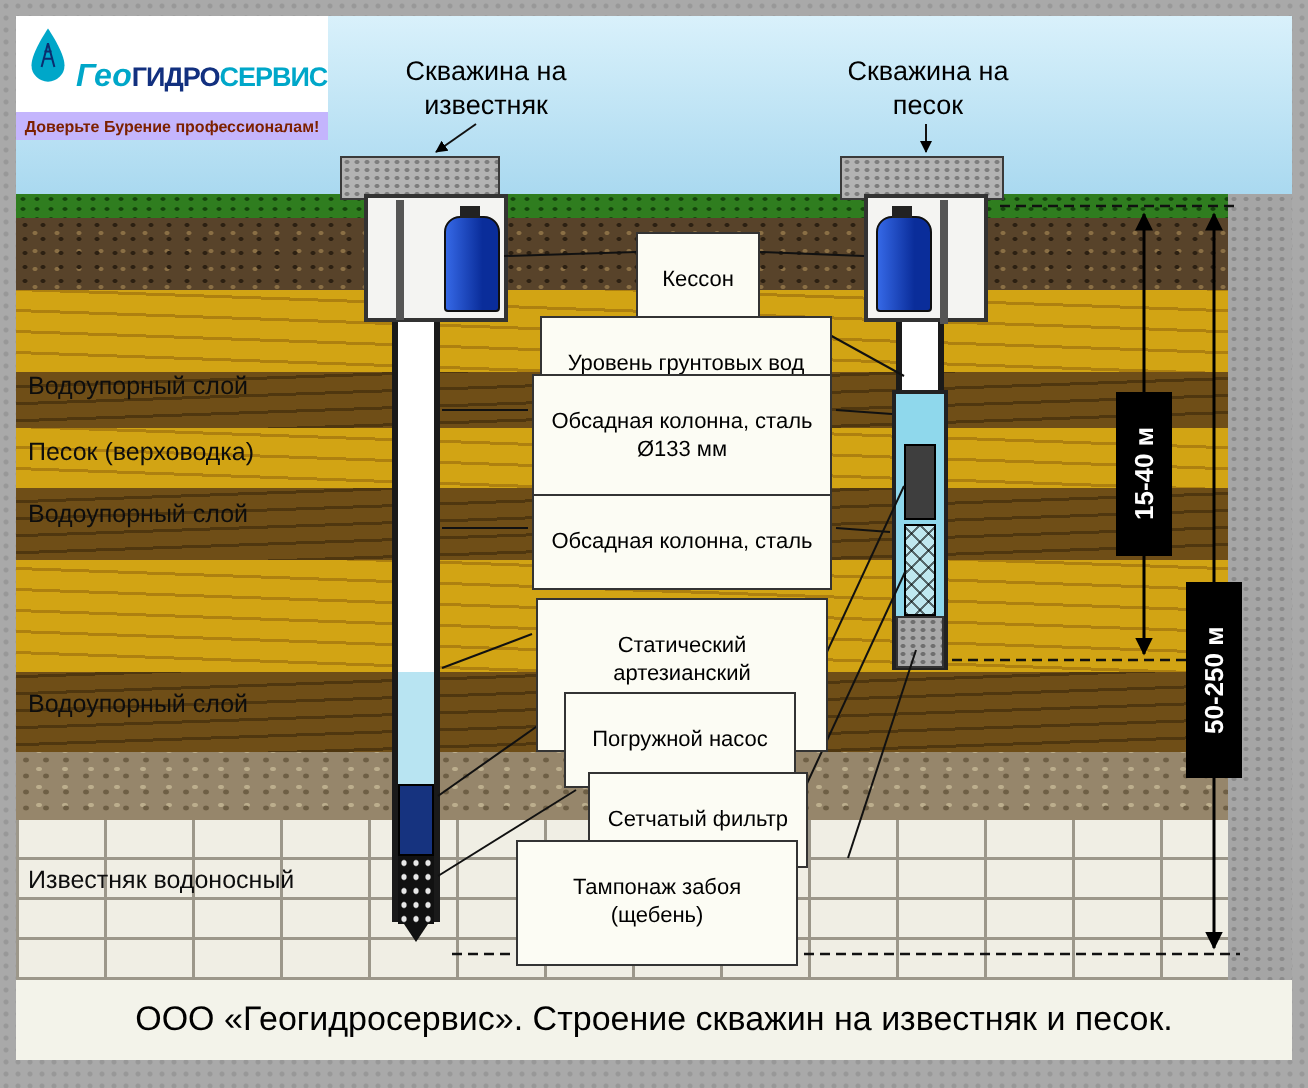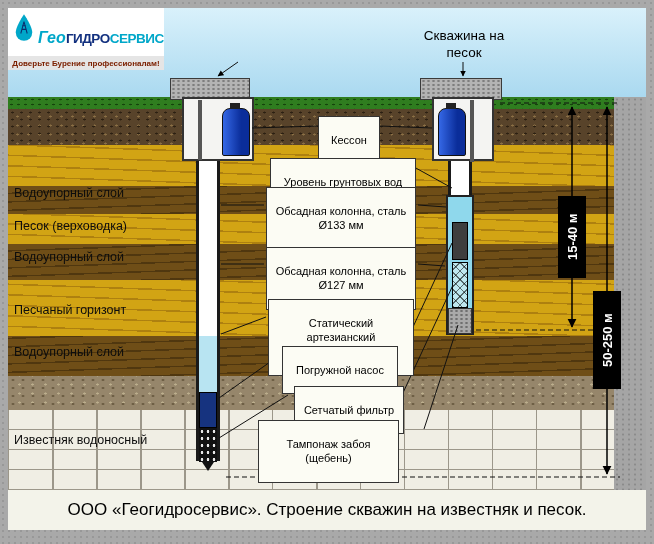--- a/index.html
+++ b/index.html
@@ -12,21 +12,21 @@
   }
   .abs{position:absolute;}
   
   .sky{left:8px;top:8px;width:638px;height:96px;background:linear-gradient(#d9f1fb,#a6d7ef);}
   
   .logo-box{left:8px;top:8px;width:156px;height:62px;background:#ffffff;z-index:7;}
   .logo-row{display:flex;align-items:flex-end;gap:3px;padding:5px 2px 0 5px;}
   .logo-geo{color:#00a7c9;font-style:italic;font-weight:bold;font-size:16px;}
   .logo-gidro{color:#12307f;font-weight:bold;font-size:13.5px;letter-spacing:-0.5px;}
   .logo-servis{color:#00a7c9;font-weight:bold;font-size:13.5px;letter-spacing:-0.5px;}
-  .logo-tagline{position:absolute;bottom:0;left:0;right:0;background:#e5e5e5;color:#7c2000;
+  .logo-tagline{position:absolute;bottom:0;left:0;right:0;background:#c4b5fd;color:#7c2000;
     font-size:8px;font-weight:bold;text-align:center;padding:2.5px 0;}
   
   .band{left:8px;width:606px;}
   .grass{top:97px;height:12px;background-color:#2f7d1f;
     background-image:radial-gradient(#14430c 1px, transparent 1.5px);background-size:7px 5px;}
   .topsoil{top:109px;height:36px;background-color:#58432a;
     background-image:radial-gradient(#2c2012 1px, transparent 1.5px),radial-gradient(#8a6f45 1px, transparent 1.5px);
     background-size:9px 7px,11px 9px;background-position:0 0,4px 3px;}
   .sand{background-color:#d2a414;
     background-image:repeating-linear-gradient(2deg, transparent 0 9px, rgba(115,70,8,.38) 9px 10.5px);}
@@ -118,20 +118,21 @@
           <path d="M12 9 L8.5 22 M12 9 L15.5 22 M9.2 17.5 L14.8 17.5 M10 13.5 L14 13.5" stroke="#0a2d6e" stroke-width="1.1" fill="none"></path>
         </svg>
       </span>
       <span>
         <span class="logo-geo">Гео</span><span class="logo-gidro">ГИДРО</span><span class="logo-servis">СЕРВИС</span>
       </span>
     </div>
     <div class="logo-tagline">Доверьте Бурение профессионалам!</div>
   </div>
 
+  <div class="abs well-title" style="left:178px;width:130px;">Скважина на известняк</div>
   <div class="abs well-title" style="left:405px;width:118px;">Скважина на песок</div>
 
   <div class="abs cap" style="left:170px;width:78px;"></div>
   <div class="abs pit" style="left:182px;width:72px;"></div>
   <div class="abs tank" style="left:222px;"></div>
   <div class="abs tank-stub" style="left:230px;"></div>
   <div class="abs pit-pipe" style="left:198px;height:60px;"></div>
   <div class="abs casing lw-casing"></div>
   <div class="abs lw-water"></div>
   <div class="abs lw-pump"></div>
@@ -145,21 +146,20 @@
   <div class="abs pit-pipe" style="left:470px;height:62px;"></div>
   <div class="abs casing rw-casing"></div>
   <div class="abs rw-blue"></div>
   <div class="abs rw-pump"></div>
   <div class="abs rw-filter"></div>
   <div class="abs rw-gravel"></div>
 
   <div class="abs layer-label" style="top:186px;">Водоупорный слой</div>
   <div class="abs layer-label" style="top:219px;">Песок (верховодка)</div>
   <div class="abs layer-label" style="top:250px;">Водоупорный слой</div>
-  <div class="abs layer-label" style="top:303px;">Песчаный горизонт</div>
   <div class="abs layer-label" style="top:345px;">Водоупорный слой</div>
   <div class="abs layer-label" style="top:433px;">Известняк водоносный</div>
 
   <svg class="overlay" width="654" height="544">
     <defs>
       <marker id="arr" markerWidth="8" markerHeight="8" refX="5.5" refY="3" orient="auto-start-reverse">
         <path d="M0,0 L6,3 L0,6 Z" fill="#000"></path>
       </marker>
     </defs>
 
@@ -189,21 +189,20 @@
   </svg>
 
   <div class="abs callout" style="left:318px;top:116px;width:62px;">Кессон</div>
   <div class="abs callout" style="left:270px;top:158px;width:146px;">Уровень грунтовых вод</div>
   <div class="abs callout" style="left:266px;top:187px;width:150px;">
     <span class="l2">Обсадная колонна, сталь</span>
     <span class="l2">Ø133 мм</span>
   </div>
   <div class="abs callout" style="left:266px;top:247px;width:150px;">
     <span class="l2">Обсадная колонна, сталь</span>
-    <span class="l2">Ø127 мм</span>
   </div>
   <div class="abs callout" style="left:268px;top:299px;width:146px;">
     <span class="l2">Статический артезианский</span>
     <span class="l2">уровень</span>
   </div>
   <div class="abs callout" style="left:282px;top:346px;width:116px;">Погружной насос</div>
   <div class="abs callout" style="left:294px;top:386px;width:110px;">Сетчатый фильтр</div>
   <div class="abs callout" style="left:258px;top:420px;width:141px;">Тампонаж забоя (щебень)</div>
 
   <div class="abs depth-box" style="left:558px;top:196px;width:28px;height:82px;">15-40 м</div>

